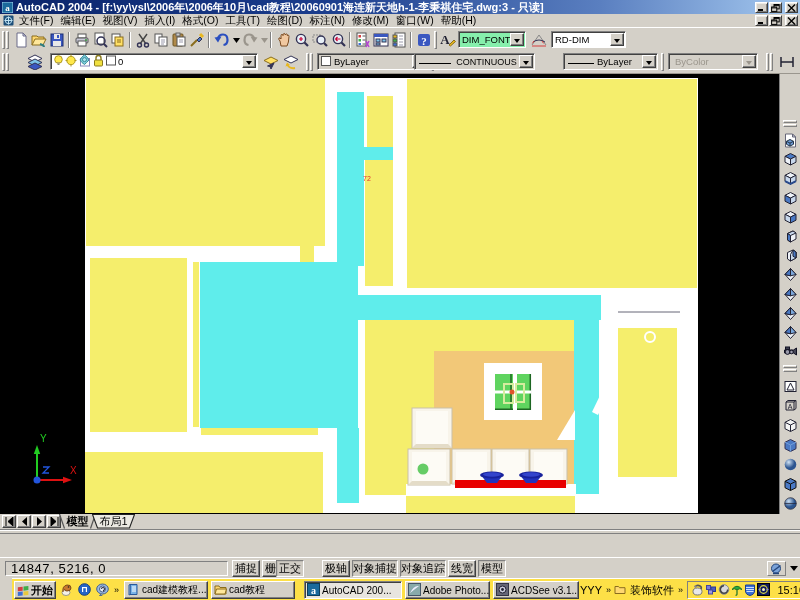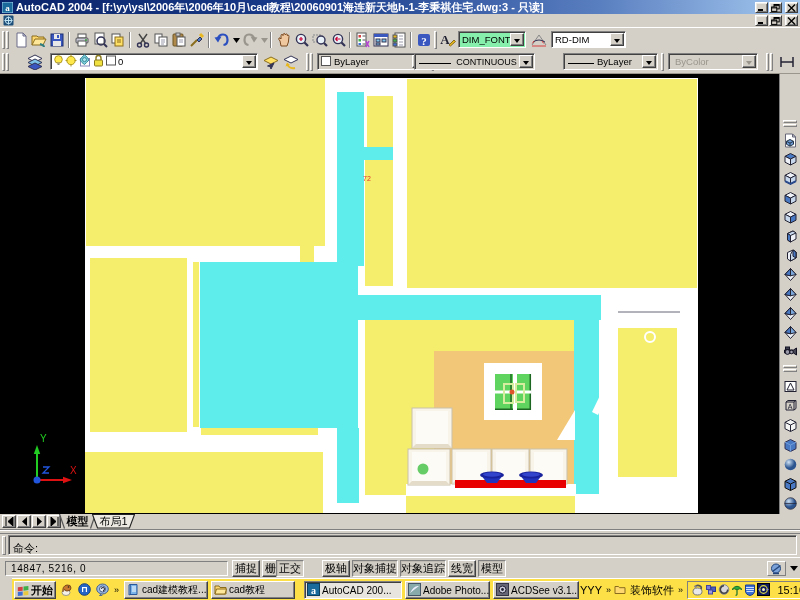--- a/index.html
+++ b/index.html
@@ -55,21 +55,21 @@
   .tab.active span.lbl { font-weight:bold; }
 
   
   #cmdsplit { position:absolute; left:0; top:530px; width:800px; height:4px; background:#d4d0c8; border-top:1px solid #ffffff; border-bottom:1px solid #808080; }
   #cmdwin { position:absolute; left:0; top:534px; width:800px; height:23px; background:#d4d0c8; display:flex; align-items:stretch; }
   #cmd-grip { width:4px; margin:2px 1px 2px 2px; border:1px solid; border-color:#ffffff #808080 #808080 #ffffff; }
   #cmd-box { flex:1; margin:1px 3px 2px 1px; border:1px solid; border-color:#808080 #ffffff #ffffff #808080; box-shadow: inset 1px 1px 0 #404040; background:#d4d0c8; font-size:11px; color:#000; padding:6px 0 0 4px; line-height:12px; }
 
   
   #statusbar { position:absolute; left:0; top:557px; width:800px; height:21px; background:#d4d0c8; border-top:1px solid #ffffff; }
-  #coords { position:absolute; left:5px; top:3px; width:223px; height:15px; border:1px solid; border-color:#808080 #ffffff #ffffff #808080; background:#d4d0c8; font-size:10px; letter-spacing:0.6px; color:#000; padding-left:5px; line-height:14px; }
+  #coords { position:absolute; left:5px; top:3px; width:223px; height:15px; border:1px solid; border-color:#808080 #ffffff #ffffff #808080; background:#d4d0c8; font-size:13px; letter-spacing:0.6px; color:#000; padding-left:5px; line-height:14px; }
   .sbtn { position:absolute; top:2px; height:17px; font-size:11px; color:#000; display:flex; align-items:center; justify-content:center; background:#d4d0c8; border:1px solid; padding:0 4px; white-space:nowrap; }
   .sbtn.up { border-color:#ffffff #404040 #404040 #ffffff; box-shadow: inset -1px -1px 0 #808080; }
   .sbtn.down { border-color:#808080 #ffffff #ffffff #808080; box-shadow: inset 1px 1px 0 #c0bcb4; background:#d0ccc4; }
   #sb-right { position:absolute; right:2px; top:3px; display:flex; align-items:center; gap:4px; }
   #sb-right .iconbtn { width:19px; height:15px; background:#d4d0c8; border:1px solid; border-color:#ffffff #808080 #808080 #ffffff; display:flex; align-items:center; justify-content:center; }
   #sb-right .arrow { width:0; height:0; border:4px solid transparent; border-top:5px solid #000; margin-top:4px; }
 
   
   #taskbar { position:absolute; left:12px; top:578px; width:800px; height:22px; background:#fde047; border-top:1px solid #ffffff; }
   #startbtn { position:absolute; left:2px; top:2px; width:42px; height:18px; background:#d4d0c8; border:1px solid; border-color:#ffffff #404040 #404040 #ffffff; box-shadow: inset -1px -1px 0 #808080; display:flex; align-items:center; justify-content:center; gap:1px; font-size:11px; font-weight:bold; white-space:nowrap; overflow:hidden; }
@@ -114,20 +114,33 @@
         </div>
     </div>
   </div>
 
   <div id="menubar">
     <svg id="mdi-icon" viewBox="0 0 11 11">
       <rect x="0.5" y="0.5" width="10" height="10" rx="1" fill="#1d4f7a"></rect>
       <circle cx="5.5" cy="5.5" r="3.2" fill="none" stroke="#bfe2f2" stroke-width="1"></circle>
       <path d="M5.5 1.5 V9.5 M1.5 5.5 H9.5" stroke="#bfe2f2" stroke-width="1"></path>
     </svg>
+    <div id="menu-items" style="display: flex;">
+        <div class="menu-item">文件(F)</div>
+        <div class="menu-item">编辑(E)</div>
+        <div class="menu-item">视图(V)</div>
+        <div class="menu-item">插入(I)</div>
+        <div class="menu-item">格式(O)</div>
+        <div class="menu-item">工具(T)</div>
+        <div class="menu-item">绘图(D)</div>
+        <div class="menu-item">标注(N)</div>
+        <div class="menu-item">修改(M)</div>
+        <div class="menu-item">窗口(W)</div>
+        <div class="menu-item">帮助(H)</div>
+      </div>
     <div class="winbtns">
       <div class="winbtn">
           <svg width="9" height="7" viewBox="0 0 9 7">
             <rect x="1" y="5" width="5" height="2" fill="#000"></rect>
           </svg>
         </div>
       <div class="winbtn">
           <svg width="9" height="8" viewBox="0 0 9 8">
             <rect x="3" y="0.5" width="5.2" height="4.4" fill="none" stroke="#000"></rect>
             <path d="M3 1.4 h5.2" stroke="#000"></path>
@@ -672,24 +685,20 @@
       </div>
       <div class="tab" style="left:92px;width:43px">
         <svg class="shape" width="43" height="15" viewBox="0 0 43 15">
           <path d="M0.5 0.5 L42.5 0.5 L37.5 14 L5.5 14 z" fill="#eceae3" stroke="#222" stroke-width="1.1"></path>
         </svg>
         <span class="lbl">布局1</span>
       </div>
     </div>
 
   <div id="cmdsplit"></div>
-  <div id="cmdwin">
-    <div id="cmd-grip"></div>
-    <div id="cmd-box"><span>命令:</span></div>
-  </div>
 
   <div id="statusbar">
     <div id="coords">14847, 5216, 0</div>
     <div id="sb-buttons">
         <div class="sbtn up" style="left:232px;width:28px">捕捉</div>
         <div class="sbtn up" style="left:262px;width:28px">栅格</div>
         <div class="sbtn down" style="left:276px;width:28px">正交</div>
         <div class="sbtn up" style="left:322px;width:28px">极轴</div>
         <div class="sbtn down" style="left:352px;width:46px">对象捕捉</div>
         <div class="sbtn down" style="left:400px;width:46px">对象追踪</div>

